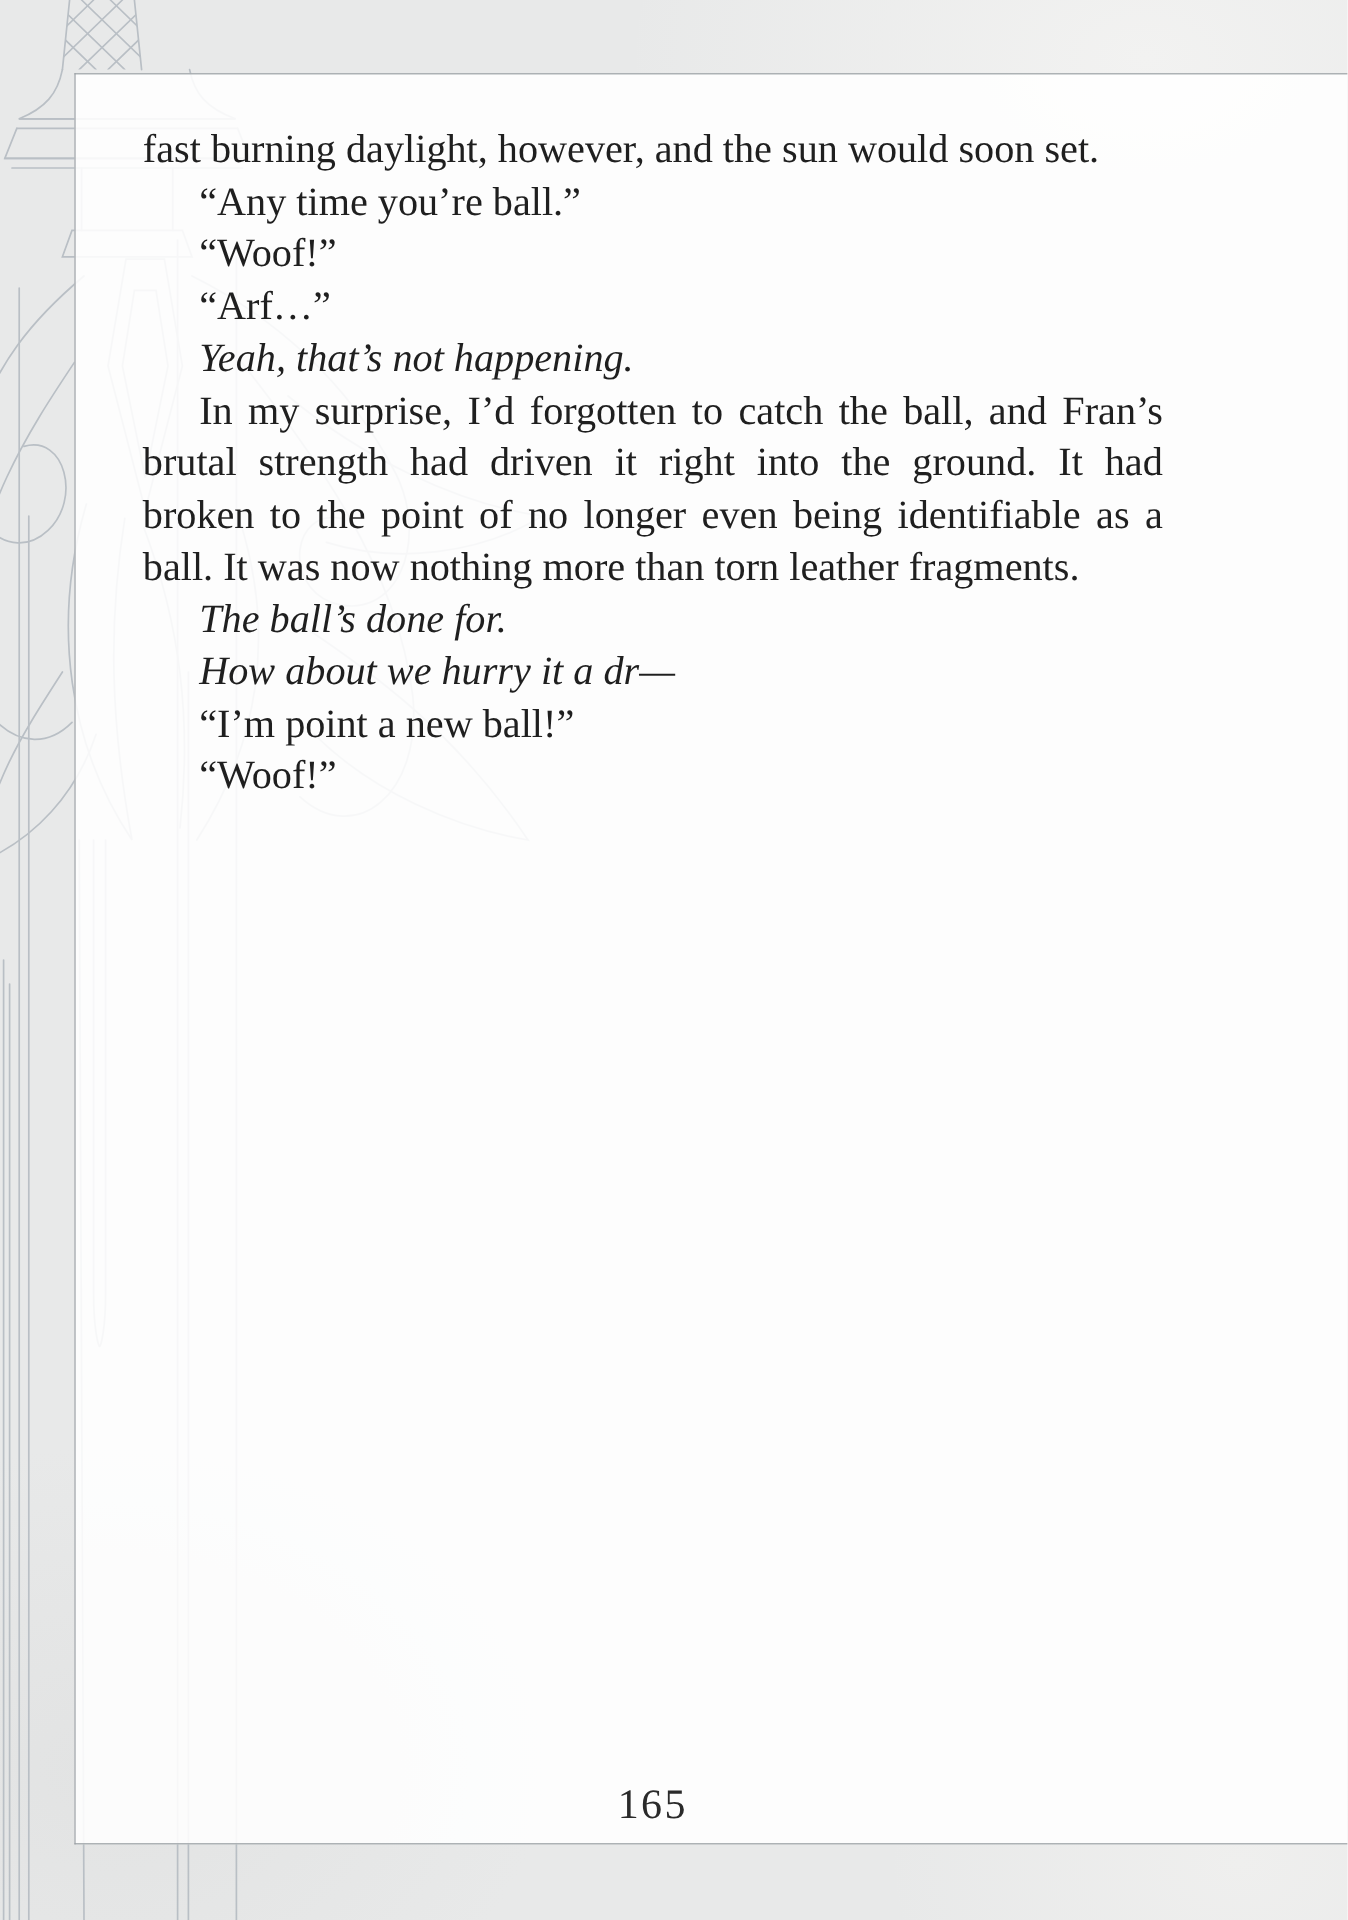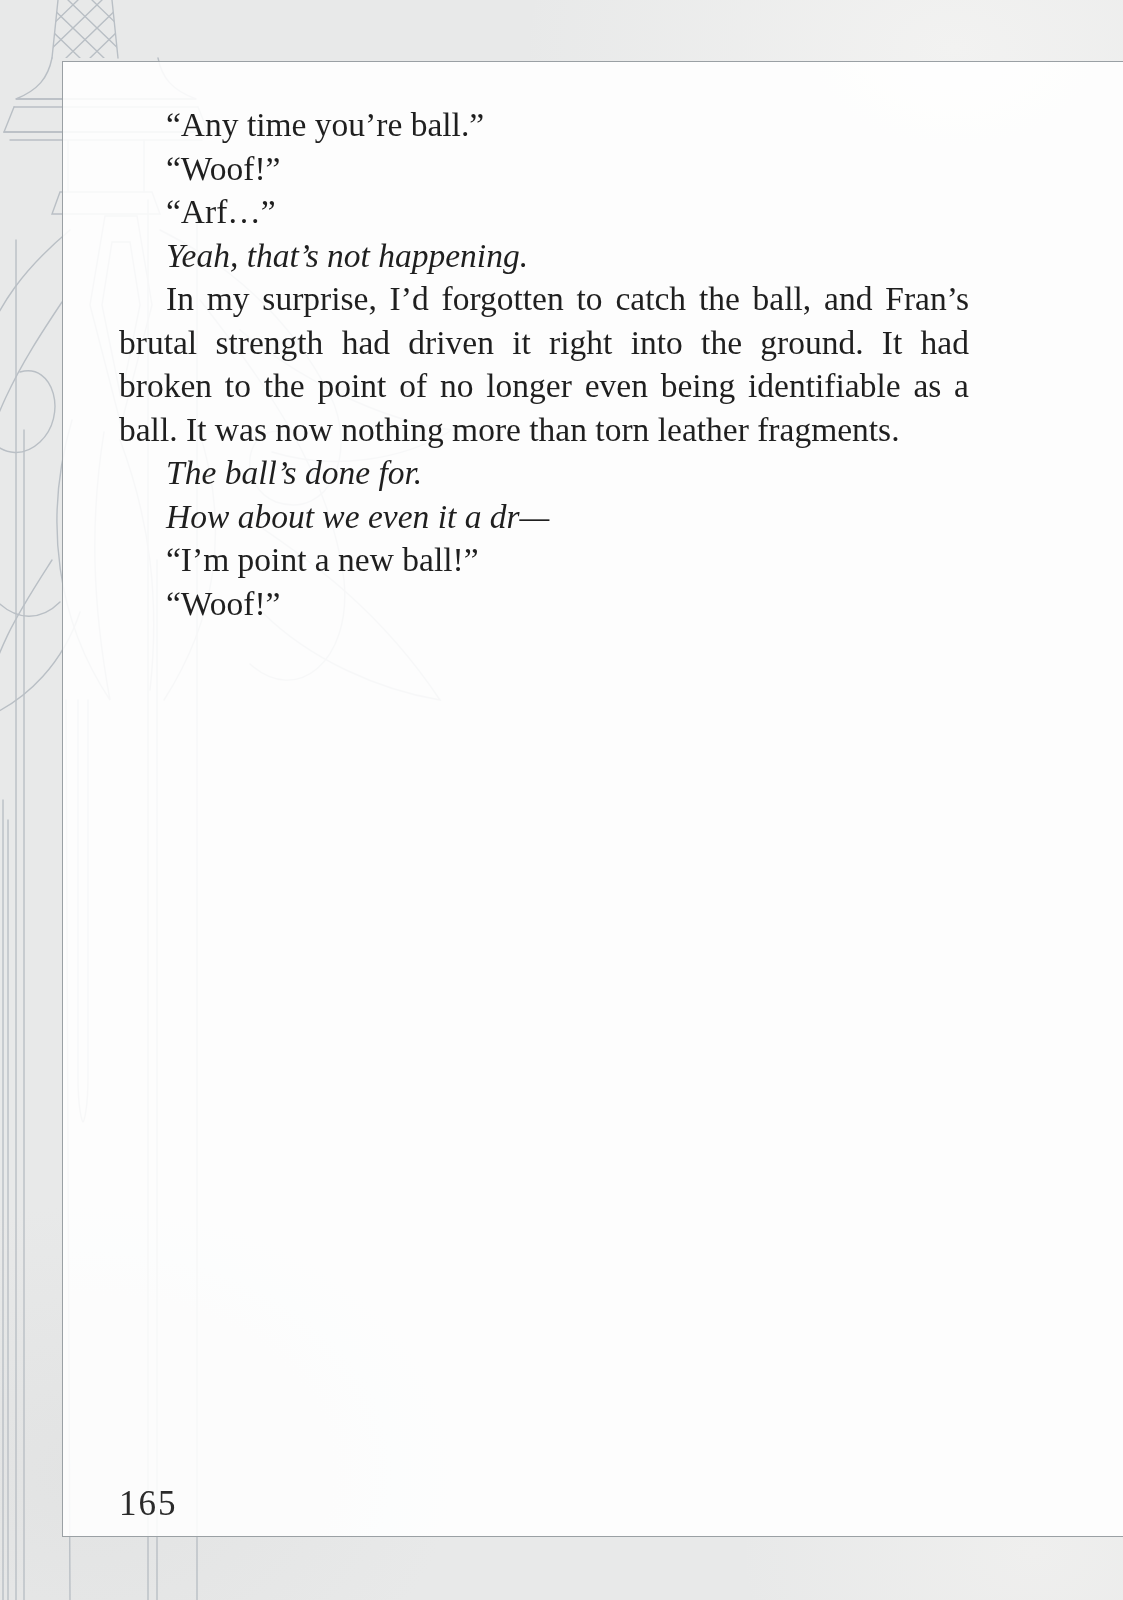--- a/index.html
+++ b/index.html
@@ -49,20 +49,21 @@
     margin: 0;
     padding: 0;
   }
   .text-block p.indent { text-indent: 47px; }
   .text-block p.italic { font-style: italic; }
   .page-number {
     position: absolute;
     left: 56px;
     top: 1422px;
     width: 850px;
+    text-align: center;
     font-size: 35px;
     letter-spacing: 2px;
     color: #2a2a2a;
   }
 </style>
 </head>
 <body>
 
 <div id="screen">
 
@@ -124,27 +125,28 @@
       <path d="M16,240 L16,1600"></path>
       <path d="M24,430 L24,1600"></path>
       <path d="M3,800 L3,1600"></path>
       <path d="M8,820 L8,1600"></path>
     </g>
   </svg>
 
   <div class="page">
 
     <div class="text-block">
+      <p class="para">fast burning daylight, however, and the sun would soon set.</p>
       <p class="para indent">“Any time you’re ball.”</p>
       <p class="para indent">“Woof!”</p>
       <p class="para indent">“Arf…”</p>
       <p class="para indent italic">Yeah, that’s not happening.</p>
       <p class="para indent">In my surprise, I’d forgotten to catch the ball, and Fran’s brutal strength had driven it right into the ground. It had broken to the point of no longer even being identifiable as a ball. It was now nothing more than torn leather fragments.</p>
       <p class="para indent italic">The ball’s done for.</p>
-      <p class="para indent italic">How about we even it a dr—</p>
+      <p class="para indent italic">How about we hurry it a dr—</p>
       <p class="para indent">“I’m point a new ball!”</p>
       <p class="para indent">“Woof!”</p>
     </div>
 
     <div class="page-number">165</div>
 
   </div>
 
 </div>
 

